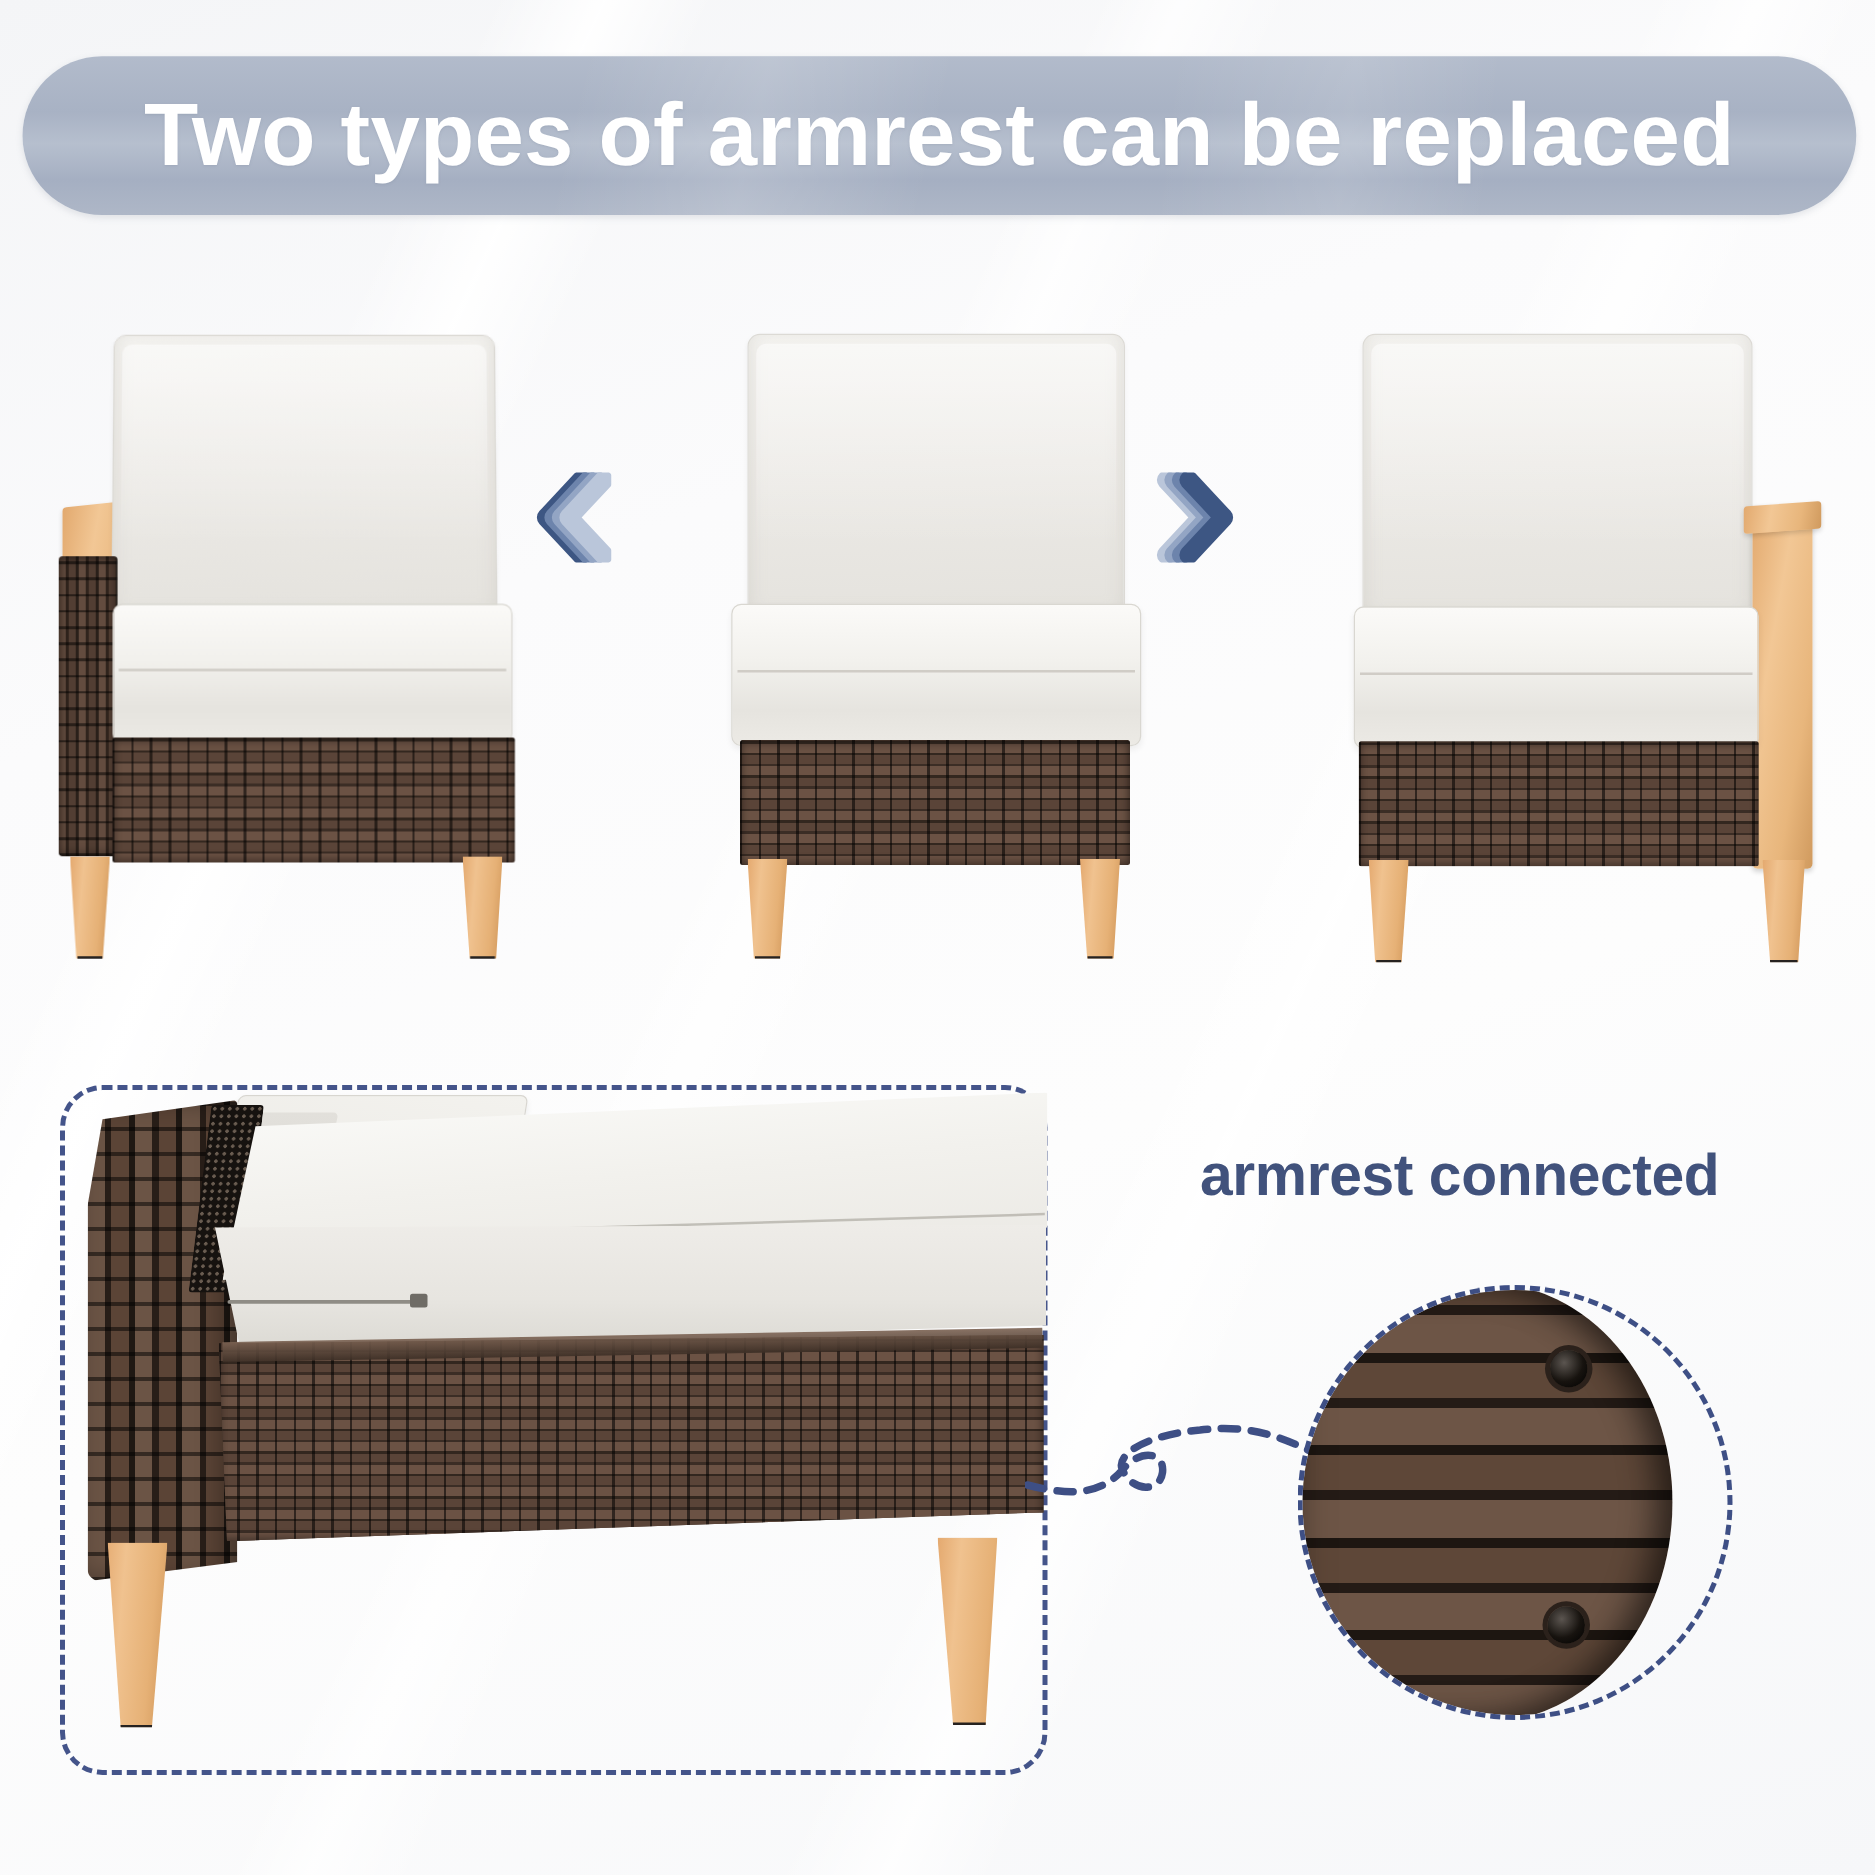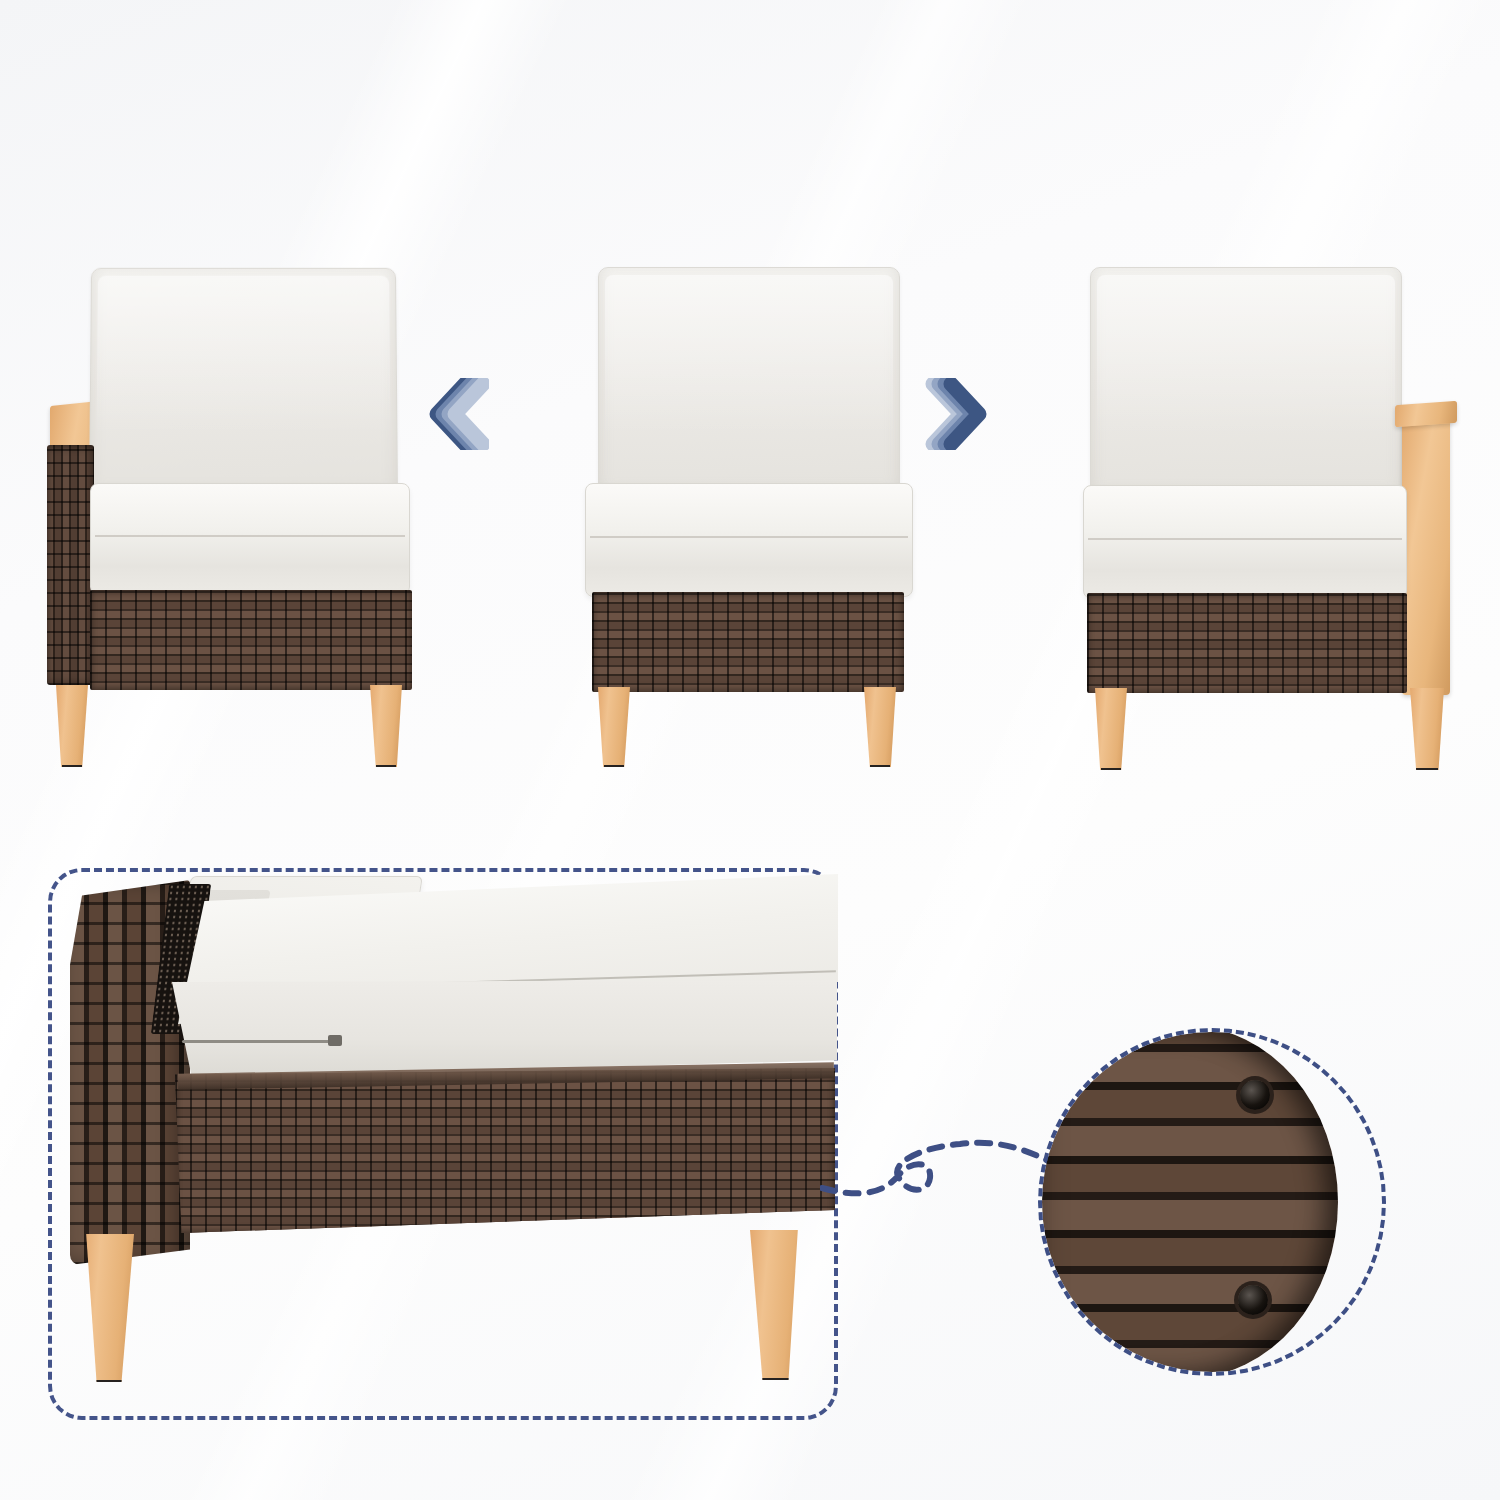--- a/index.html
+++ b/index.html
@@ -133,20 +133,23 @@
   .label-connected{
     position:absolute;left:960px;top:912px;
     color:#41527c;font-size:47px;font-weight:bold;letter-spacing:-.3px;white-space:nowrap;
   }
 </style>
 </head>
 <body>
 
 <div id="stage">
 
+  <div class="banner">
+    <div class="banner-text">Two types of armrest can be replaced</div>
+  </div>
 
   <div class="chair" style="left:20px;top:255px;width:420px;height:530px;">
 
     <div class="armrest-wood" style="left:30px;top:147px;width:78px;height:50px;transform:skewY(-6deg);"></div>
 
     <div class="back-cushion" style="left:70px;top:12px;width:305px;height:230px;transform:perspective(600px) rotateX(2deg);"></div>
 
     <div class="wicker side" style="left:27px;top:190px;width:47px;height:240px;border-radius:3px;"></div>
 
     <div class="seat-cushion" style="left:70px;top:228px;width:318px;height:110px;"></div>
@@ -278,14 +281,15 @@
     <path d="M2 68 C 40 78, 62 74, 78 56 C 90 40, 112 40, 110 58 C 108 74, 86 74, 78 56 C 72 44, 96 28, 140 24 C 190 18, 218 36, 250 52" fill="none" stroke="#3e4f85" stroke-width="6" stroke-linecap="round" stroke-dasharray="13 11"></path>
   </svg>
 
   <div class="detail-clip">
     <div class="detail-weave"></div>
     <div class="bolt" style="left:198px;top:48px;"></div>
     <div class="bolt" style="left:196px;top:253px;"></div>
   </div>
   <div class="detail-circle"></div>
 
+  <div class="label-connected">armrest connected</div>
 
 </div>
 
 </body></html>

